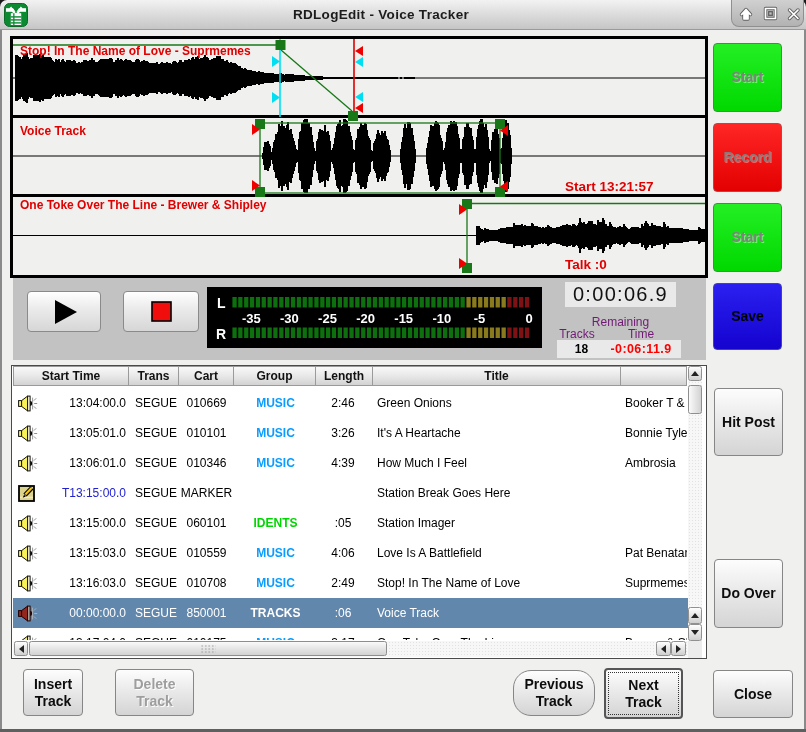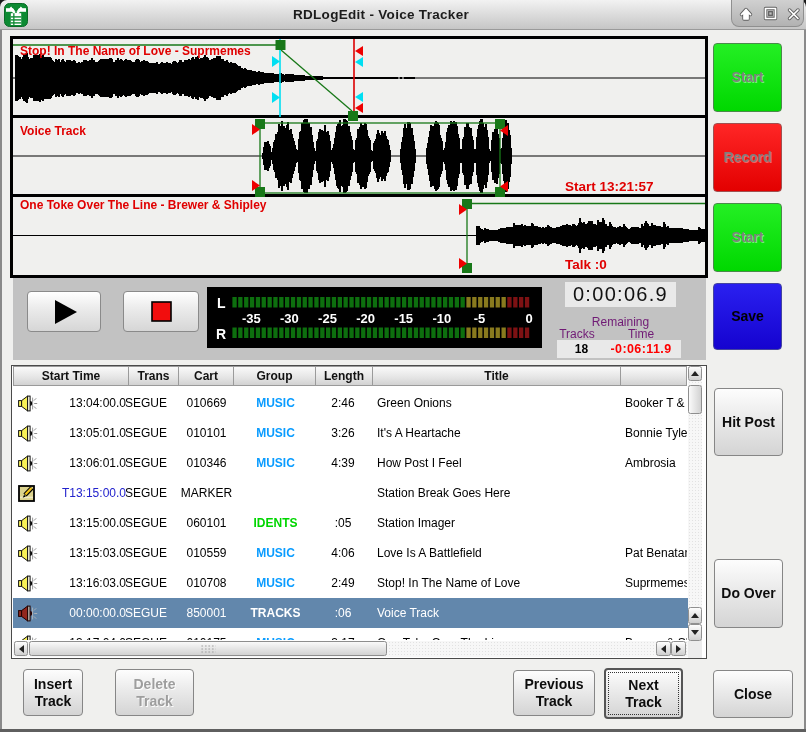--- a/index.html
+++ b/index.html
@@ -32,33 +32,33 @@
 #b-record { left:713px; top:123px; width:69px; height:69px; background:linear-gradient(#ff2626,#e30000); border-color:#a05050; }
 #b-start2 { left:713px; top:203px; width:69px; height:69px; background:linear-gradient(#24ef24,#00d800); border-color:#4a8a4a; }
 #b-save   { left:713px; top:283px; width:69px; height:67px; background:linear-gradient(#2a20f0,#1503cf); border-color:#4444a0; color:#000; }
 .gdis { color:#808080; text-shadow:1px 1px 0 rgba(220,255,220,.5); }
 .rdis { color:#7f7f7f; text-shadow:1px 1px 0 rgba(255,200,200,.45); }
 #b-hit  { left:714px; top:388px; width:69px; height:68px; }
 #b-do   { left:714px; top:559px; width:69px; height:69px; }
 #b-close2 { left:713px; top:670px; width:80px; height:48px; }
 #b-ins  { left:23px;  top:669px; width:60px; height:47px; }
 #b-del  { left:115px; top:669px; width:79px; height:47px; }
-#b-prev { left:513px; top:670px; width:82px; height:46px; }
+#b-prev { left:513px; top:670px; width:82px; height:46px;border-radius:18px; }
 #b-next { left:604px; top:668px; width:79px; height:51px; border:2px solid #555; }
 #b-next .foc { position:absolute; left:2px; top:2px; right:2px; bottom:2px; border:1px dotted #333; }
 
 #tframe { left:11px; top:365px; width:696px; height:294px; border:1px solid #4a4a4a; background:#fff; }
 .hcell { position:absolute; top:366px; height:20px; background:linear-gradient(#f9f9f9,#e6e6e6 55%,#d2d2d2); border:1px solid #9a9a9a; border-left:none; font-size:12px; font-weight:bold; color:#111; text-align:center; line-height:19px; }
 #rows { left:13px; top:388px; width:675px; height:252px; overflow:hidden; background:#fff; }
 .row { position:relative; width:675px; height:30px; font-size:12px; color:#000; }
 .row.sel { background:#6287ac; color:#fff; }
 .row>div { position:absolute; top:0; height:30px; line-height:30px; white-space:nowrap; }
 .c-ic { left:5px; width:24px; } .c-ic svg { vertical-align:middle; }
 .c-st { left:0; width:113px; text-align:right; }
-.c-tr { left:106px; width:48px; text-align:right; }
+.c-tr { left:122px; width:48px; text-align:left; }
 .c-ca { left:166px; width:55px; text-align:center; }
 .c-gr { left:221px; width:83px; text-align:center; font-weight:bold; }
 .c-ln { left:304px; width:52px; text-align:center; }
 .c-ti { left:364px; width:244px; overflow:hidden; }
 .c-ar { left:612px; width:62px; overflow:hidden; }
 .mus { color:#0a9cff; } .idt { color:#00d600; } .trk { color:#fff; }
 .tblue { color:#2222cc; }
 
 .sb { position:absolute; background:#ececec; }
 .sbtn { position:absolute; background:linear-gradient(#fdfdfd,#e2e2e2 60%,#cfcfcf); border:1px solid #909090; border-radius:2.5px; display:flex; align-items:center; justify-content:center; }
@@ -354,21 +354,21 @@
 <line x1="14.6" y1="2.6" x2="14.6" y2="14.4" stroke="#9a9a9a" stroke-width="1"></line>
 <line x1="15.9" y1="5.6" x2="18.2" y2="3.3" stroke="#8f8f8f" stroke-width="1"></line>
 <line x1="16.2" y1="8.5" x2="19.2" y2="8.5" stroke="#8f8f8f" stroke-width="1"></line>
 <line x1="15.9" y1="11.4" x2="18.2" y2="13.7" stroke="#8f8f8f" stroke-width="1"></line>
 </svg></div>
 <div class="c-st">13:06:01.0</div>
 <div class="c-tr">SEGUE</div>
 <div class="c-ca">010346</div>
 <div class="c-gr mus">MUSIC</div>
 <div class="c-ln">4:39</div>
-<div class="c-ti">How Post I Feel</div>
+<div class="c-ti">How Much I Feel</div>
 <div class="c-ar">Ambrosia</div>
 </div>
 <div class="row">
 <div class="c-ic"><svg width="17" height="17" viewBox="0 0 17 17">
 <rect x="1" y="1" width="15" height="15" fill="#dcd38e" stroke="#000" stroke-width="1.8"></rect>
 <rect x="2" y="11.6" width="13" height="1.6" fill="#efe9c4"></rect>
 <line x1="7" y1="10" x2="13.8" y2="2.9" stroke="#000" stroke-width="4.4"></line>
 <line x1="7.4" y1="9.6" x2="13.6" y2="3.1" stroke="#f5c518" stroke-width="2.2"></line>
 <polygon points="4.7,12.7 7.8,11.5 6.1,9.8" fill="#000"></polygon>
 </svg></div>

